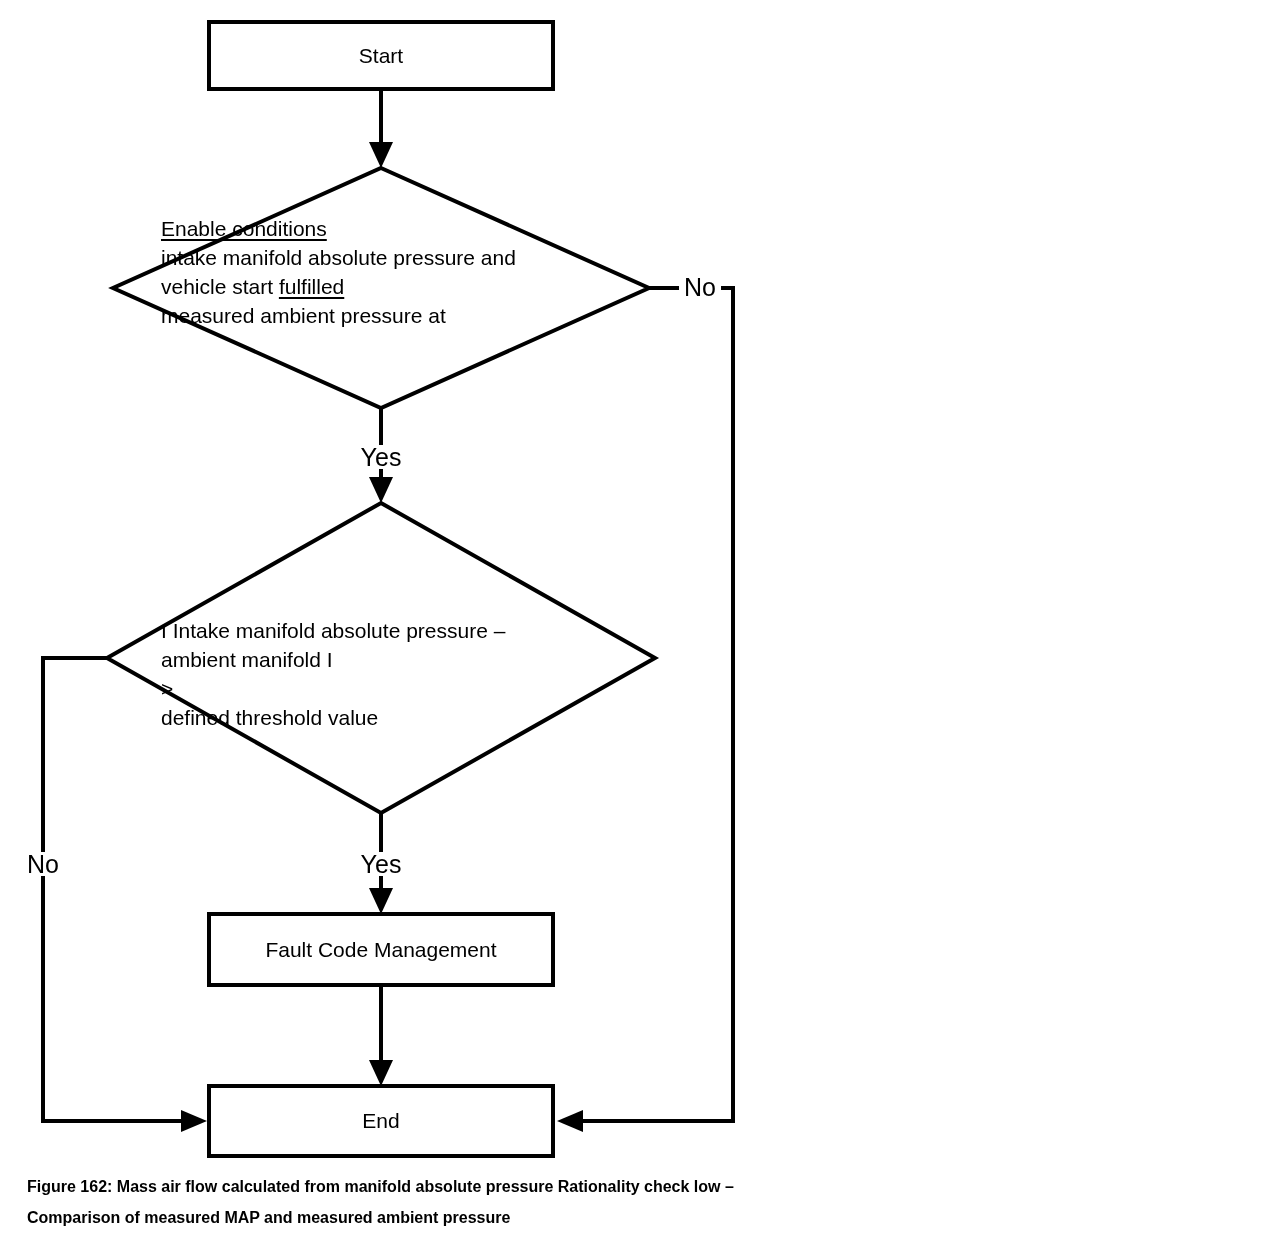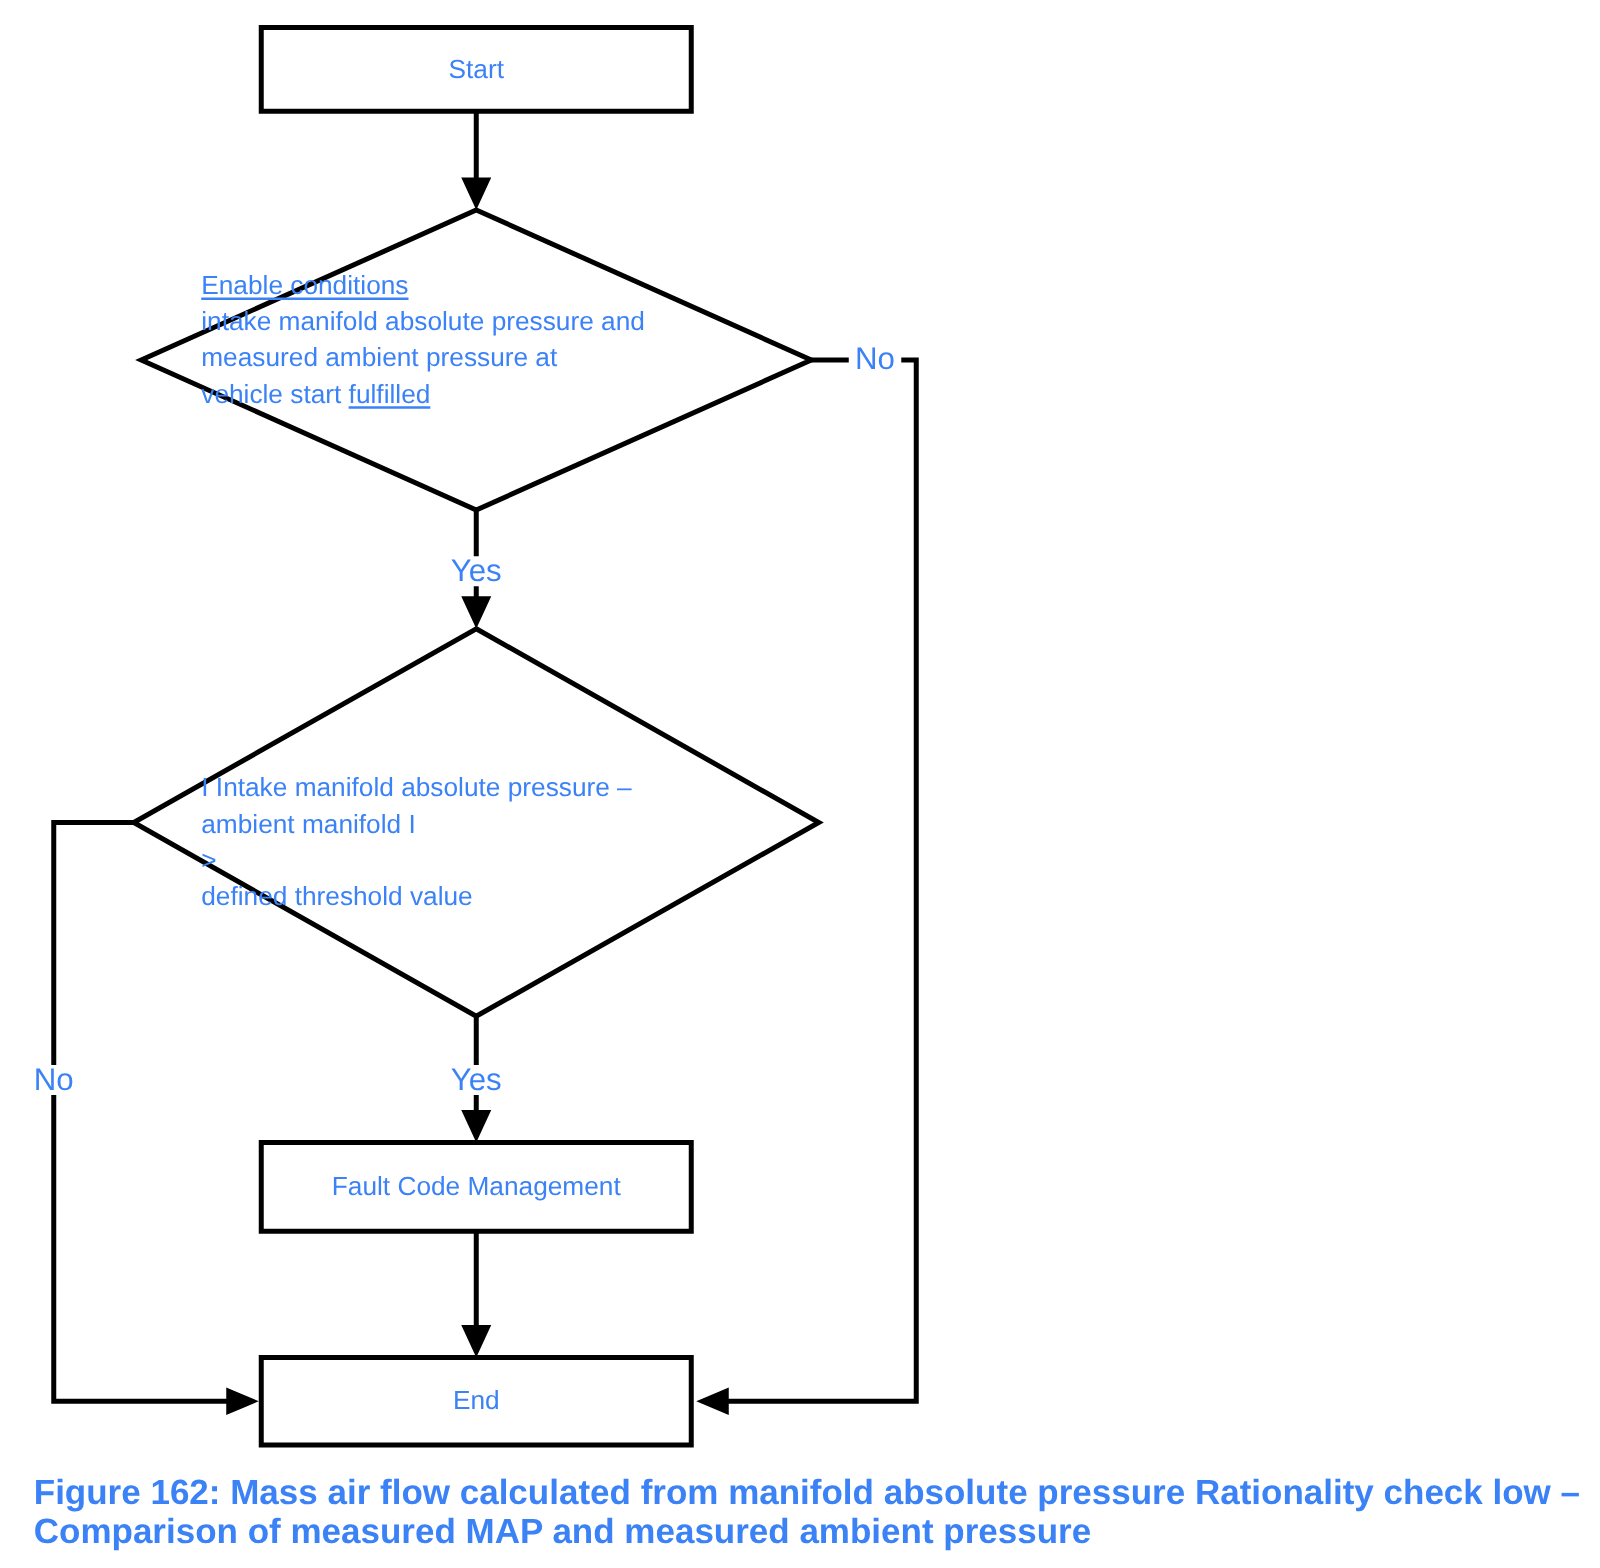--- a/index.html
+++ b/index.html
@@ -1,21 +1,21 @@
 <!DOCTYPE html>
 <html><head>
 <meta charset="utf-8">
 <style>
   html, body { margin: 0; padding: 0; background: #ffffff; }
   #canvas {
     position: relative;
     width: 1280px;
     height: 1254px;
     background: #ffffff;
-    color: #3b82f6;
+    color: #000000;
     font-family: "Liberation Sans", sans-serif;
     overflow: hidden;
   }
   #shapes { position: absolute; left: 0; top: 0; }
   .node-shape { fill: #ffffff; stroke: #000000; stroke-width: 4; }
   .edge { stroke: #000000; stroke-width: 4; fill: none; stroke-linejoin: miter; }
   .head { fill: #000000; stroke: none; }
   .box-label {
     position: absolute;
     display: flex;
@@ -40,21 +40,21 @@
     white-space: nowrap;
   }
   .underline {
     text-decoration: underline;
     text-decoration-thickness: 2px;
     text-underline-offset: 3px;
   }
   .caption-line {
     position: absolute;
     left: 27px;
-    font-size: 28px;
+    font-size: 16px;
     font-weight: bold;
     white-space: nowrap;
   }
 </style>
 </head>
 <body>
 
 <div id="canvas">
 
   <svg id="shapes" width="1280" height="1254" viewBox="0 0 1280 1254">
@@ -82,22 +82,22 @@
 
     <line class="edge" x1="381" y1="985" x2="381" y2="1064"></line>
     <polygon class="head" points="369,1060 393,1060 381,1086"></polygon>
   </svg>
 
   <div class="box-label" style="left:209px; top:22px; width:344px; height:67px;">Start</div>
 
   <div class="dtext" style="left:161px; top:214px; width:440px;">
     <div><span class="underline">Enable conditions</span></div>
     <div>intake manifold absolute pressure and</div>
+    <div><span>vehicle start </span><span class="underline">fulfilled</span></div>
     <div>measured ambient pressure at</div>
-    <div><span>vehicle start </span><span class="underline">fulfilled</span></div>
   </div>
 
   <div class="tag" style="left:700px; top:275px;">No</div>
   <div class="tag" style="left:381px; top:445px;">Yes</div>
 
   <div class="dtext" style="left:161px; top:616px; width:440px;">
     <div>I Intake manifold absolute pressure –</div>
     <div>ambient manifold I</div>
     <div>&gt;</div>
     <div>defined threshold value</div>

